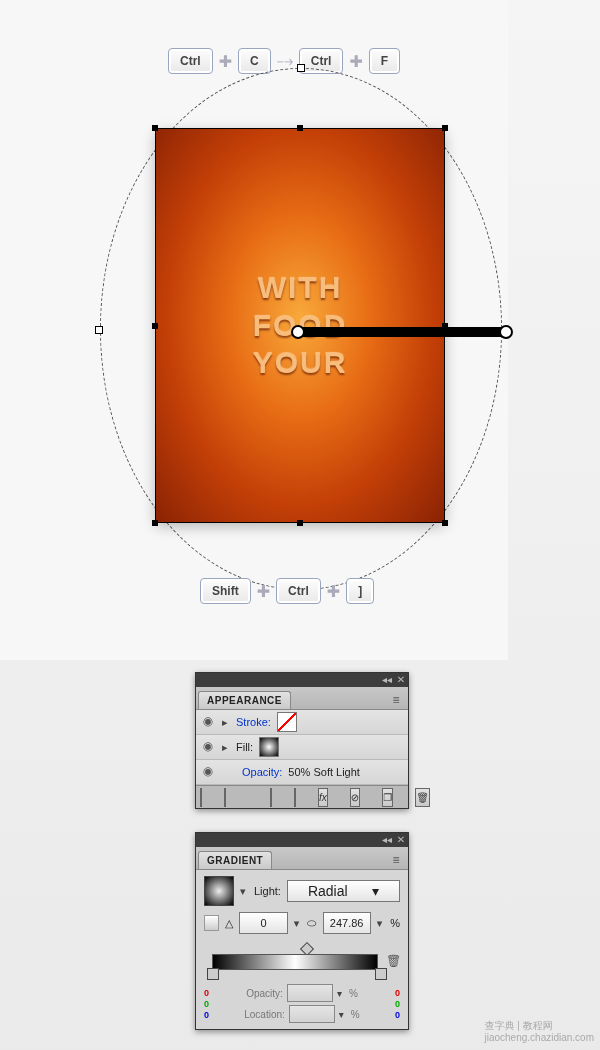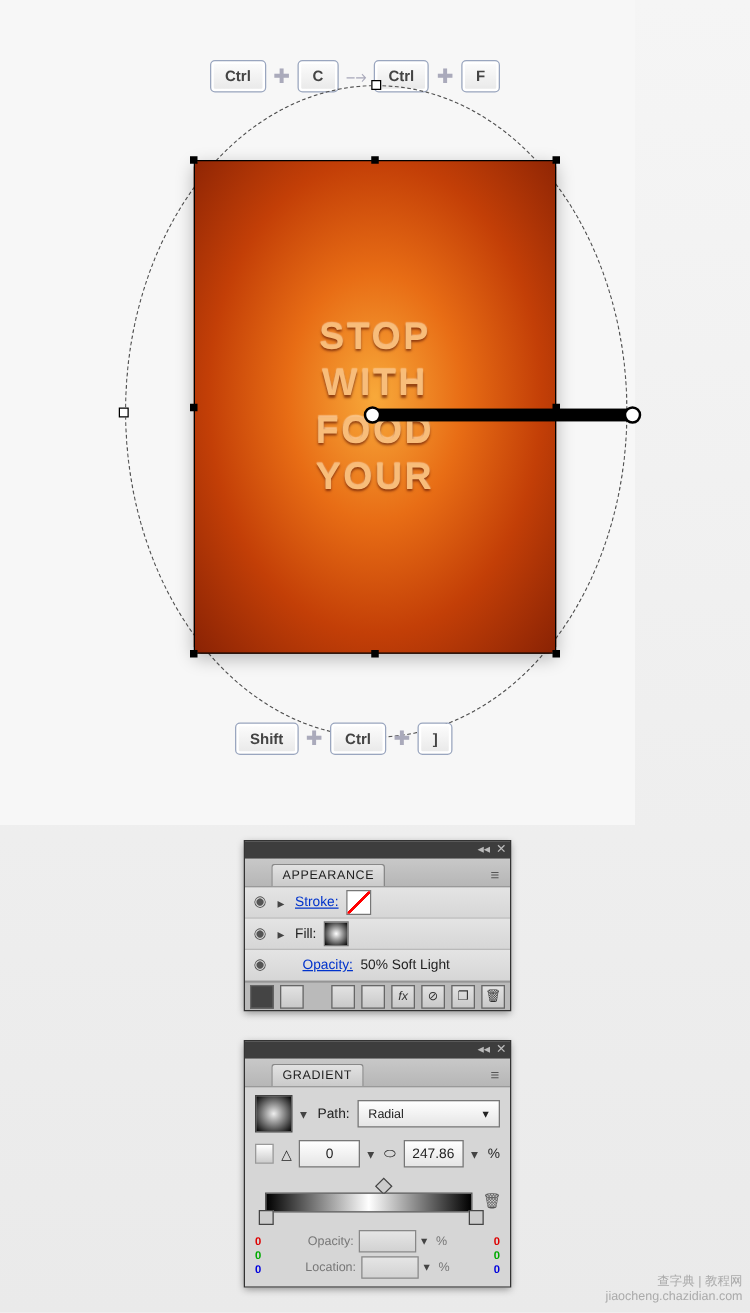--- a/index.html
+++ b/index.html
@@ -12,49 +12,49 @@
 .hnd.tc{left:50%;margin-left:-3px;top:-3px}.hnd.bc{left:50%;margin-left:-3px;bottom:-3px}
 .hnd.lc{left:-3px;top:50%;margin-top:-3px}.hnd.rc{right:-3px;top:50%;margin-top:-3px}
 .msg{position:absolute;inset:0;display:flex;flex-direction:column;align-items:center;justify-content:center;padding:40px;color:#f8bd7a;font-weight:900;font-size:30px;letter-spacing:2px;line-height:1.25;text-shadow:0 2px 2px rgba(80,10,0,.6),0 -1px 1px rgba(255,220,180,.7)}
 .ellipse{position:absolute;left:100px;top:68px;width:400px;height:520px;border:1px dashed #555;border-radius:50%;pointer-events:none}
 .anchor{position:absolute;width:6px;height:6px;background:#fff;border:1px solid #000}
 .anchor.l{left:95px;top:326px}.anchor.t{left:297px;top:64px}.anchor.b{left:297px;top:584px}
 .gradline{position:absolute;top:327px;left:296px;width:210px;height:8px;background:#000;border:1px solid #000}
 .gradline::before,.gradline::after{content:"";position:absolute;width:10px;height:10px;background:#fff;border:2px solid #000;border-radius:50%;top:-3px}
 .gradline::before{left:-6px}.gradline::after{right:-6px}
 .keyrow{position:absolute;display:flex;align-items:center;gap:6px}
-.keyrow.top{left:168px;top:48px}.keyrow.bot{left:188px;top:578px}
+.keyrow.top{left:168px;top:48px}.keyrow.bot{left:200px;top:578px}
 .key{background:linear-gradient(#fdfdfd,#e8e8e8);border:1px solid #9aa6bf;border-radius:4px;padding:5px 11px;font:bold 12px Arial;color:#444;box-shadow:inset 0 0 0 2px #fff}
 .plus{color:#aab}
 .chev{color:#aab;width:16px;text-align:center}
-.watermark{position:absolute;right:6px;bottom:6px;font:10px Arial;color:#aaa;text-align:right;line-height:1.2}
+.watermark{position:absolute;right:6px;bottom:6px;font:10px Arial;color:#aaa;text-align:left;line-height:1.2}
 .panel{position:absolute;left:195px;width:212px;background:#d6d6d6;border:1px solid #333;box-shadow:0 2px 6px rgba(0,0,0,.4);font:11px Arial;color:#222}
 .panel .titlebar{height:14px;background:#3d3d3d;display:flex;align-items:center}
 .panel .titlebar .wa{margin-left:auto;display:flex}
 .panel .titlebar .wa span{width:14px;height:14px;color:#bbb;font-size:10px;text-align:center;line-height:14px;cursor:pointer}
 .tabstrip{display:flex;background:linear-gradient(#c8c8c8,#b6b6b6);border-bottom:1px solid #888;height:22px;align-items:flex-end}
-.tab{background:linear-gradient(#e2e2e2,#cacaca);border:1px solid #888;border-bottom:none;padding:3px 8px;margin-left:21px;font-weight:normal;font-size:10px;letter-spacing:.5px;border-radius:3px 3px 0 0}
+.tab{background:linear-gradient(#e2e2e2,#cacaca);border:1px solid #888;border-bottom:none;padding:3px 8px;margin-left:2px;font-weight:bold;font-size:10px;letter-spacing:.5px;border-radius:3px 3px 0 0}
 .menubtn{margin-left:auto;width:16px;text-align:center;color:#555;font-size:12px;padding:2px 4px}
 .row{display:flex;align-items:center;height:24px;padding:0 4px;gap:6px;border-bottom:1px solid #b9b9b9;background:linear-gradient(#e4e4e4,#d6d6d6)}
 .row.header{background:linear-gradient(#e9e9e9,#dadada);font-weight:bold}
 .thumb{width:18px;height:18px;border:1px solid #777;background:#fff;display:flex;align-items:center;justify-content:center}
 .noneSw{width:18px;height:18px;border:1px solid #777;background:#fff;position:relative}
 .noneSw::after{content:"";position:absolute;left:0;top:0;right:0;bottom:0;background:linear-gradient(to top left,transparent 45%,red 45%,red 55%,transparent 55%)}
 .radSw{width:18px;height:18px;border:1px solid #777;background:radial-gradient(circle,#fff,#000)}
 .eye{width:16px;height:16px;color:#555;text-align:center;font-size:12px}
 .tri{width:8px;color:#444}
-.link{color:#0033cc;text-decoration:underline;cursor:pointer}
-.footer{display:flex;align-items:center;height:22px;padding:0 4px;gap:5px;background:#bababa;border-top:1px solid #888}
+.link{color:#0033cc;cursor:pointer}
+.footer{display:flex;align-items:center;height:22px;padding:0 4px;gap:22px;background:#bababa;border-top:1px solid #888}
 .footer .ico{width:17px;height:17px;border:1px solid #666;background:linear-gradient(#e2e2e2,#c9c9c9);display:flex;align-items:center;justify-content:center;font-size:10px;color:#333}
 .panel.grad{top:832px}
 .panel.app{top:672px}
 .gradBody{padding:6px 8px;background:#d6d6d6}
 .gradRow{display:flex;align-items:center;gap:6px;margin-bottom:6px}
 .gradThumb{width:28px;height:28px;border:1px solid #444;background:radial-gradient(circle,#eee,#000)}
-.dd{flex:1;height:20px;border:1px solid #777;background:linear-gradient(#fff,#e5e5e5);display:flex;align-items:center;justify-content:space-between;padding:0 8px;font-size:10px}
+.dd{flex:1;height:20px;border:1px solid #777;background:linear-gradient(#fff,#e5e5e5);display:flex;align-items:center;justify-content:space-between;padding:0 20px;font-size:14px}
 .numfield{width:50px;height:20px;border:1px solid #777;background:linear-gradient(#fff,#e5e5e5);display:flex;align-items:center;justify-content:center;font-size:11px}
 .slider{position:relative;height:42px;margin-top:4px}
 .slider .track{position:absolute;left:8px;right:22px;top:14px;height:14px;border:1px solid #555;background:linear-gradient(90deg,#000,#fff 50%,#000)}
 .slider .stop{position:absolute;top:28px;width:10px;height:12px;display:flex;flex-direction:column;align-items:center}
 .slider .stop .house{width:10px;height:10px;border:1px solid #444;background:#ccc}
 .slider .dia{position:absolute;top:4px;width:8px;height:8px;border:1px solid #444;transform:rotate(45deg);background:#ccc}
 .slider .trash{position:absolute;right:0;top:14px;width:14px;height:14px;color:#555;font-size:12px}
 .sliderBelow{display:flex;align-items:center;gap:8px;font-size:10px;margin-top:2px}
 .rgb{display:flex;flex-direction:column;gap:1px;font:bold 9px Arial}
 .rgb .r{color:#d00}.rgb .g{color:#0a0}.rgb .b{color:#00d}
@@ -77,21 +77,20 @@
       <span class="key">F</span>
     </div>
 
     <div class="ellipse"></div>
     <div class="anchor l"></div>
     <div class="anchor t"></div>
     <div class="anchor b"></div>
 
     <div class="artwork">
       <div class="msg">
-        <div>STOP</div>
         <div>WITH</div>
         <div>FOOD</div>
         <div>YOUR</div>
       </div>
       <div class="sel"></div>
       <div class="hnd tl"></div>
       <div class="hnd tr"></div>
       <div class="hnd bl"></div>
       <div class="hnd br"></div>
       <div class="hnd tc"></div>
@@ -161,21 +160,21 @@
       </div>
     </div>
     <div class="tabstrip">
       <div class="tab">GRADIENT</div>
       <div class="menubtn">≡</div>
     </div>
     <div class="gradBody">
       <div class="gradRow">
         <div class="gradThumb"></div>
         <span class="tri">▾</span>
-        <span>Path:</span>
+        <span>Light:</span>
         <div class="dd">
           <span>Radial</span>
           <span>▾</span>
         </div>
       </div>
       <div class="gradRow">
         <div style="width:14px;height:14px;border:1px solid #999;background:linear-gradient(#fff,#ccc);position:relative"></div>
         <span>△</span>
         <div class="numfield">0</div>
         <span class="tri">▾</span>

